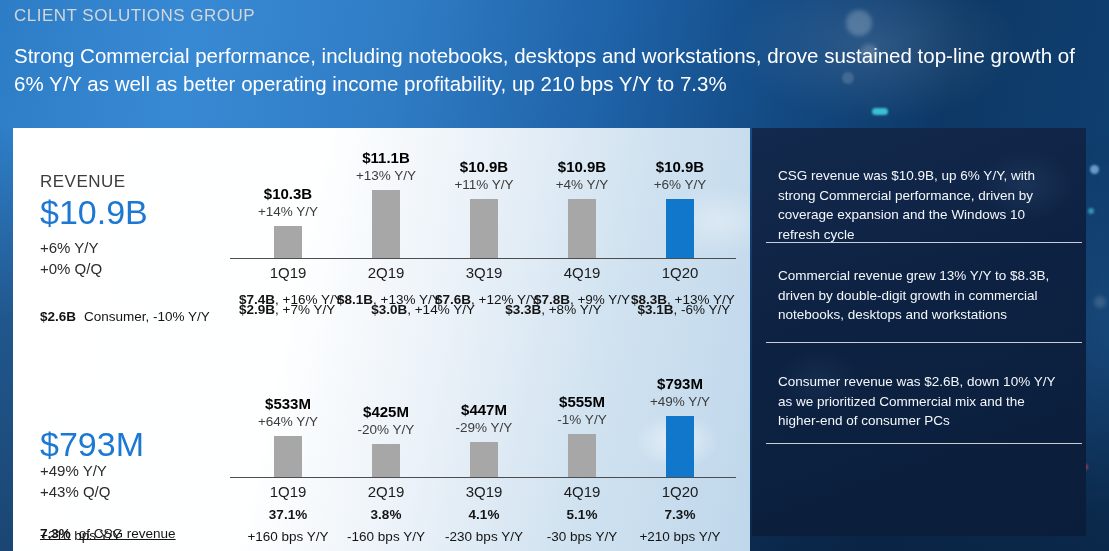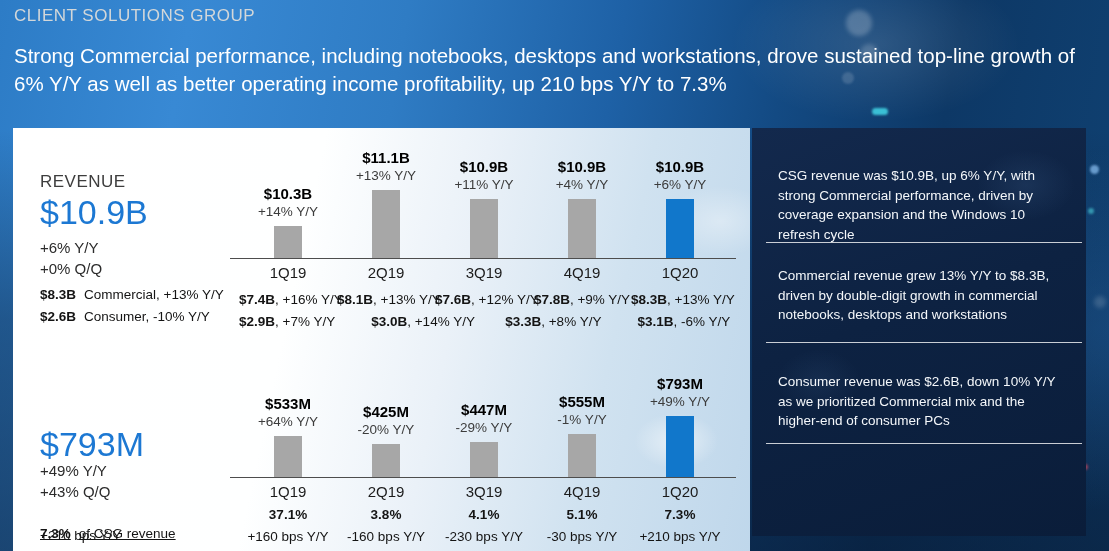--- a/index.html
+++ b/index.html
@@ -55,21 +55,21 @@
   .bar-label{font-size:15px;font-weight:bold;color:#000;margin-bottom:2px;}
   .bar-sub{font-size:13.5px;color:#3c3c3c;margin-bottom:7px;}
   .bar{width:28px;background:#a7a7a7;}
   .bar.hl{background:#1177cb;}
   .axis{position:absolute;left:-9px;width:506px;height:1px;background:#4d4d4d;}
   .c0 .axis{top:130px;} .c1 .axis{top:349px;}
   .qrow,.vrow{position:absolute;left:0;width:490px;display:flex;}
   .c0 .qrow{top:136px;} .c1 .qrow{top:355px;}
   .qrow .cell{width:98px;text-align:center;font-size:15px;color:#1b1b1b;}
   .vrow .cell{width:98px;text-align:center;font-size:13.5px;color:#141414;white-space:nowrap;}
-  .c0 .row0{top:164px;} .c0 .row1{top:186px;gap:36px;}
+  .c0 .row0{top:164px;} .c0 .row1{top:174px;gap:36px;}
   .c1 .row0{top:379px;} .c1 .row1{top:401px;}
 
   
   .side-panel{
     position:absolute;left:752px;top:128px;width:334px;height:408px;
     background:
       radial-gradient(70px 50px at 82% 14%, rgba(120,175,235,.10), transparent 70%),
       radial-gradient(60px 45px at 20% 62%, rgba(120,175,235,.08), transparent 70%),
       linear-gradient(160deg,#13294d 0%,#0d2242 45%,#0a1d3a 100%);
   }
@@ -93,21 +93,20 @@
   <div class="hd-sub">
     <div>Strong Commercial performance, including notebooks, desktops and workstations, drove sustained top-line growth of</div>
     <div>6% Y/Y as well as better operating income profitability, up 210 bps Y/Y to 7.3%</div>
   </div>
 
   <section class="main-panel">
     <div class="sec-title t-rev">REVENUE</div>
     <div class="big b-rev">$10.9B</div>
     <div class="delta dy-rev">+6% Y/Y</div>
     <div class="delta dq-rev">+0% Q/Q</div>
-    <div class="info-row ir0" id="rev-bk-0"><span class="seg b">$8.3B</span><span class="seg gap">Commercial, +13% Y/Y</span></div>
     <div class="info-row ir1" id="rev-bk-1"><span class="seg b">$2.6B</span><span class="seg gap">Consumer, -10% Y/Y</span></div>
 
     <div class="chart c0" id="chart0">
         <div class="plot">
           <div class="col">
             <div class="bar-label">$10.3B</div>
             <div class="bar-sub">+14% Y/Y</div>
             <div class="bar" style="height: 32px;"></div>
           </div>
           <div class="col">

